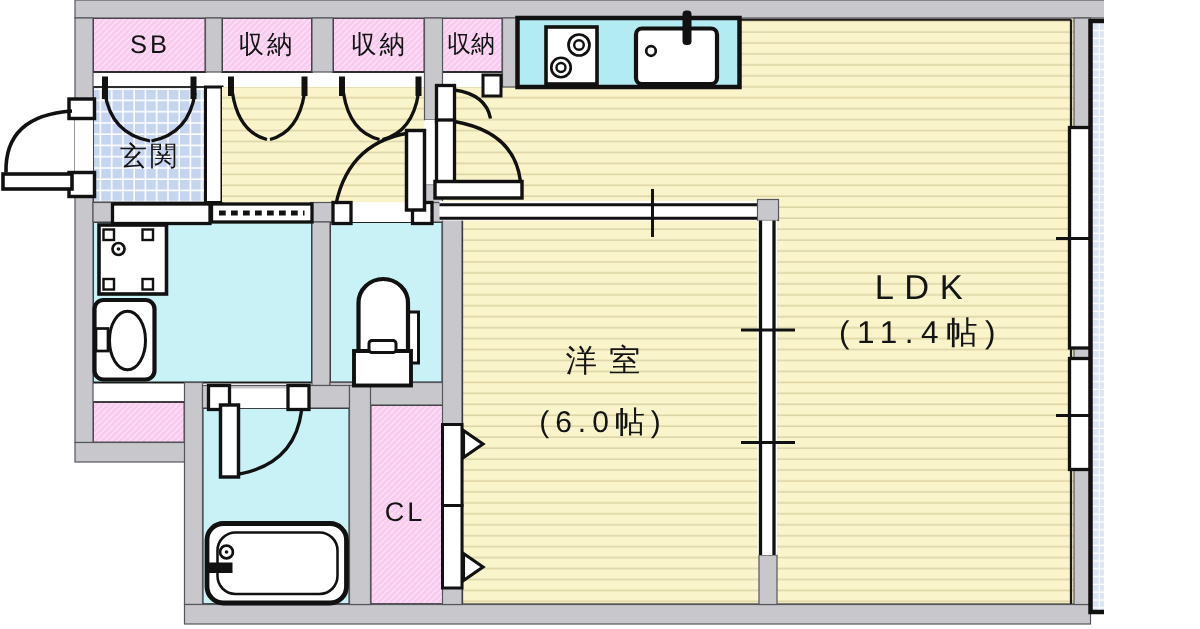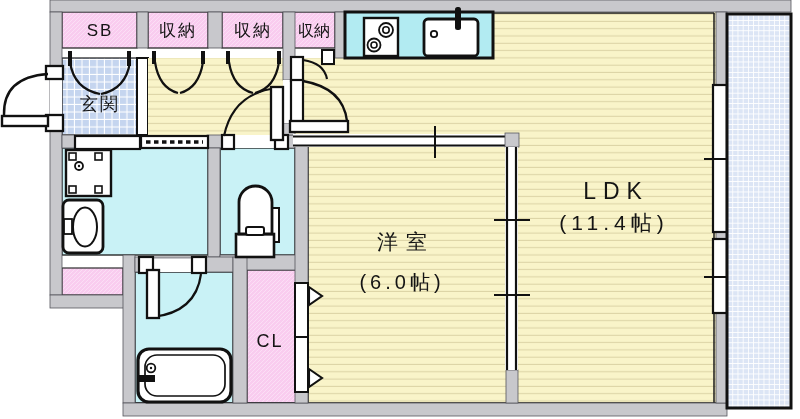--- a/index.html
+++ b/index.html
@@ -1,16 +1,16 @@
 <!DOCTYPE html>
 <html><head>
 <meta charset="utf-8">
 <style>
   html,body{margin:0;padding:0;background:#ffffff;}
-  .stage{width:800px;height:419px;position:relative;overflow:hidden;background:#fff;}
+  .stage{width:736px;height:419px;position:relative;overflow:hidden;background:#fff;}
   svg text{font-family:"Liberation Sans","DejaVu Sans",sans-serif;fill:#141414;}
 </style>
 </head>
 <body>
 
 <div class="stage">
 <svg width="800" height="419" viewBox="0 0 800 419" xmlns="http://www.w3.org/2000/svg">
   <defs>
     <pattern id="wood" width="8" height="7.3" patternUnits="userSpaceOnUse">
       <rect width="8" height="7.3" fill="#f9f4c9"></rect>

